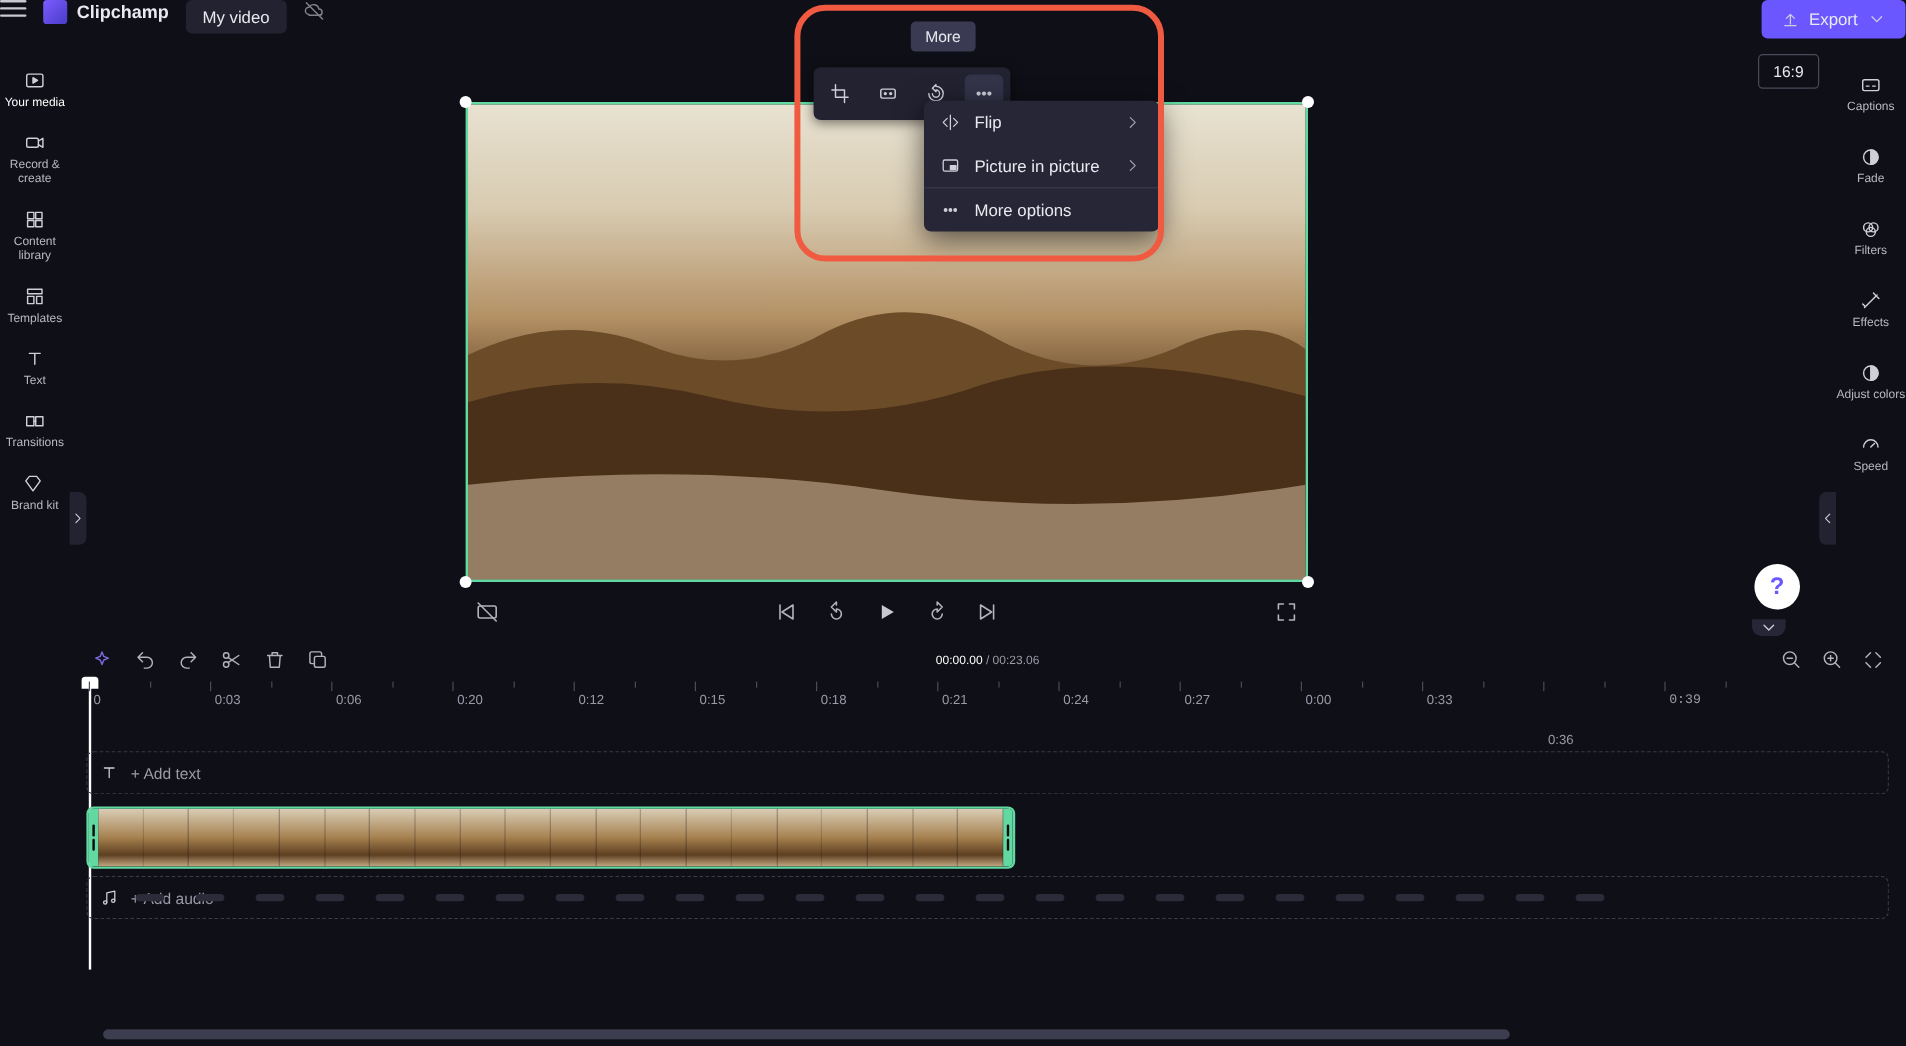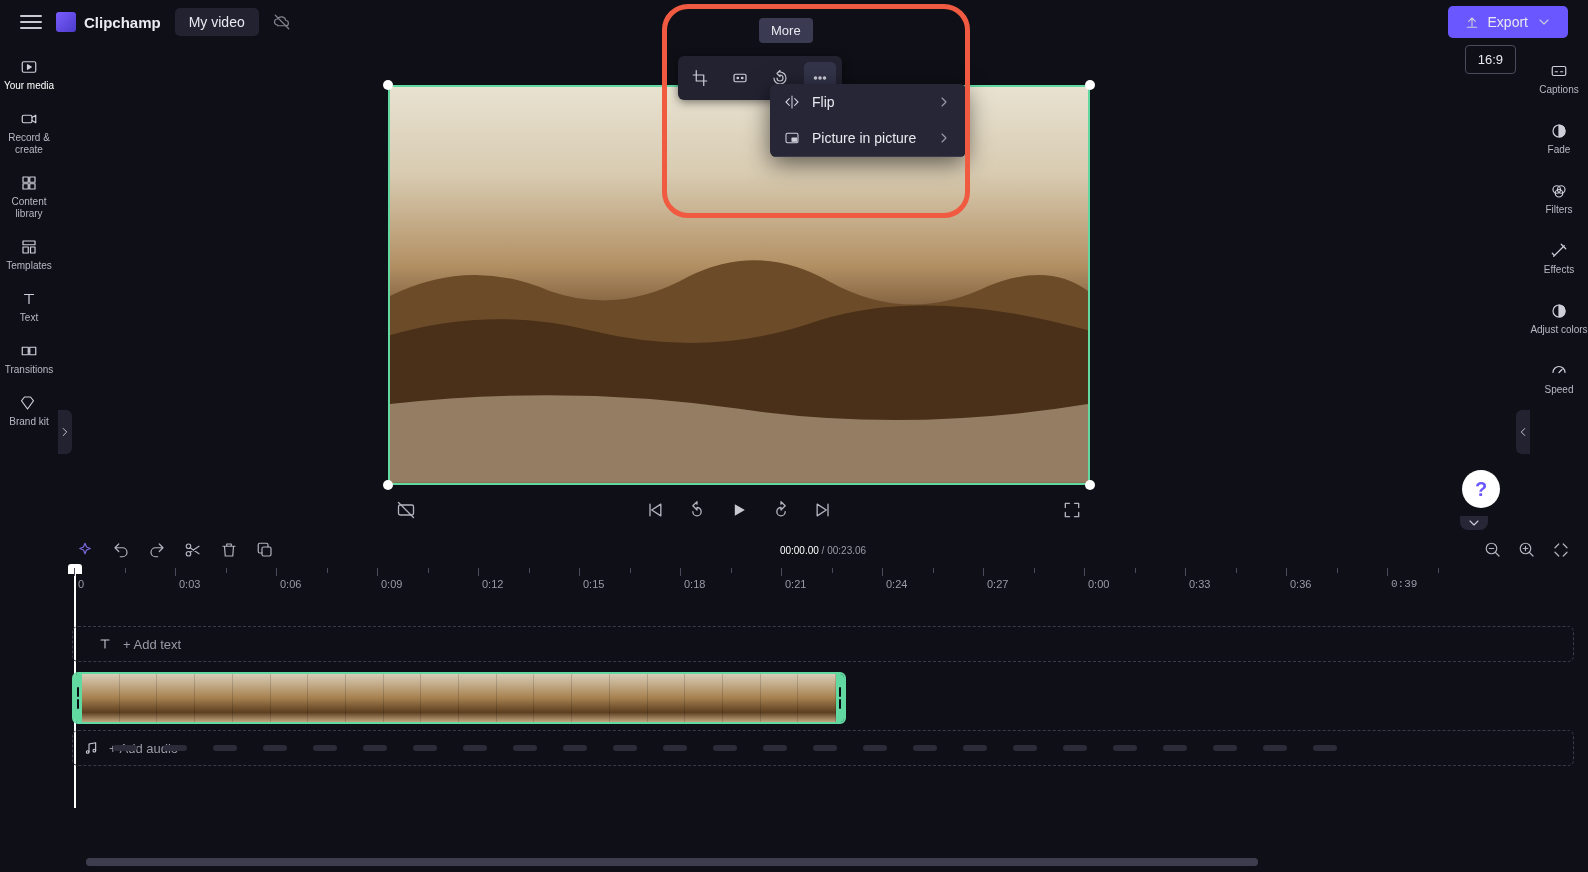--- a/index.html
+++ b/index.html
@@ -10,21 +10,21 @@
     --accent:#6b57ff;
     --text:#e9e9ef;
     --text-dim:#9a9aa8;
     --selected:#62d9a1;
     --highlight:#f05a41;
   }
   html,body{margin:0;padding:0;width:1588px;height:872px;background:var(--bg);font-family:"Segoe UI",Arial,sans-serif;color:var(--text);overflow:hidden;}
   svg{display:block;}
 
   
-  .top-bar{position:absolute;top:0;left:0;right:0;height:44px;display:flex;align-items:center;padding:0 20px;gap:14px;}
+  .top-bar{position:absolute;top:0;left:0;right:0;height:44px;display:flex;align-items:flex-start;padding:0 0;gap:14px;}
   .hamburger{width:22px;height:14px;display:flex;flex-direction:column;justify-content:space-between;cursor:pointer;}
   .hamburger span{height:2px;background:#c9c9d4;border-radius:1px;}
   .logo{display:flex;align-items:center;gap:8px;}
   .logo-mark{width:20px;height:20px;background:linear-gradient(135deg,#7b5cff,#4a3cc9);border-radius:3px;}
   .logo-text{font-weight:600;font-size:15px;}
   .title-chip{background:var(--bg-3);border-radius:5px;padding:6px 14px;font-size:14px;}
   .cloud-off{opacity:.6;}
   .export-btn{margin-left:auto;background:var(--accent);border-radius:5px;padding:8px 16px;display:flex;align-items:center;gap:8px;font-size:14px;font-weight:500;cursor:pointer;}
 
   
@@ -86,21 +86,21 @@
 
   
   .ruler{position:relative;height:26px;margin-left:14px;margin-right:14px;}
   .ruler-tick{position:absolute;top:0;width:1px;height:8px;background:#4a4a5a;}
   .ruler-label{position:absolute;top:10px;font-size:11px;color:var(--text-dim);}
   .playhead{position:absolute;top:0;width:2px;background:#fff;}
   .playhead-head{position:absolute;top:-4px;left:-6px;width:14px;height:10px;background:#fff;border-radius:3px 3px 0 0;}
 
   
   .tracks{position:relative;margin:32px 14px 0;}
-  .track{position:relative;height:34px;border:1px dashed #3a3a4a;border-radius:6px;margin-bottom:10px;display:flex;align-items:center;padding-left:24px;gap:10px;font-size:13px;color:var(--text-dim);cursor:pointer;}
+  .track{position:relative;height:34px;border:1px dashed #3a3a4a;border-radius:6px;margin-bottom:10px;display:flex;align-items:center;padding-left:10px;gap:10px;font-size:13px;color:var(--text-dim);cursor:pointer;}
   .clip-track{height:48px;border:none;padding:0;position:relative;display:block;}
   .clip{position:absolute;top:0;left:0;height:100%;border:2px solid var(--selected);border-radius:6px;overflow:hidden;display:flex;}
   .clip-handle{width:8px;background:var(--selected);display:flex;align-items:center;justify-content:center;flex-direction:column;gap:2px;}
   .clip-handle span{width:2px;height:10px;background:#0a0a12;border-radius:1px;}
   .clip-thumbs{flex:1;display:flex;}
   .thumb{flex:1;background:linear-gradient(to bottom,#d9cdb6 0%,#a6814f 50%,#5d3f21 80%,#c2a781 100%);border-right:1px solid rgba(0,0,0,.15);}
   .audio-track{position:relative;height:34px;border:1px dashed #3a3a4a;border-radius:6px;padding-left:10px;display:flex;align-items:center;gap:10px;font-size:13px;color:var(--text-dim);cursor:pointer;}
   .audio-wave{position:absolute;left:0;right:0;top:0;bottom:0;display:flex;align-items:center;gap:26px;padding:0 40px;pointer-events:none;}
   .wave-dot{width:24px;height:6px;background:#2b2b3a;border-radius:3px;}
 
@@ -311,20 +311,28 @@
     <svg class="icon-sm icon" viewBox="0 0 24 24">
         <rect x="3" y="5" width="18" height="14" rx="2"></rect>
         <rect x="12" y="12" width="7" height="5" fill="#cfcfda"></rect>
       </svg>
     <span>Picture in picture</span>
     <svg class="icon-sm icon dd-chevron" viewBox="0 0 24 24">
         <path d="M9 6l6 6-6 6"></path>
       </svg>
   </div>
   <div class="dd-sep"></div>
+  <div class="dd-item">
+    <svg class="icon-sm icon" viewBox="0 0 24 24">
+        <circle cx="6" cy="12" r="1.6" fill="#cfcfda"></circle>
+        <circle cx="12" cy="12" r="1.6" fill="#cfcfda"></circle>
+        <circle cx="18" cy="12" r="1.6" fill="#cfcfda"></circle>
+      </svg>
+    <span>More options</span>
+  </div>
 </div>
 
 <div class="highlight-box"></div>
 
 <div class="transport">
   <div class="transport-left">
     <div class="t-btn">
       <svg class="icon-lg icon" viewBox="0 0 24 24">
           <rect x="3" y="6" width="18" height="12" rx="2"></rect>
           <path d="M3 3l18 18"></path>
@@ -440,21 +448,21 @@
       <div class="ruler-tick" style="left: 52.5px; height: 5px;"></div>
       <div class="ruler-label" style="left: 6px;">0</div>
       <div class="ruler-tick" style="left: 103px;"></div>
       <div class="ruler-tick" style="left: 153.5px; height: 5px;"></div>
       <div class="ruler-label" style="left: 107px;">0:03</div>
       <div class="ruler-tick" style="left: 204px;"></div>
       <div class="ruler-tick" style="left: 254.5px; height: 5px;"></div>
       <div class="ruler-label" style="left: 208px;">0:06</div>
       <div class="ruler-tick" style="left: 305px;"></div>
       <div class="ruler-tick" style="left: 355.5px; height: 5px;"></div>
-      <div class="ruler-label" style="left: 309px;">0:09</div>
+      <div class="ruler-label" style="left: 309px;">0:20</div>
       <div class="ruler-tick" style="left: 406px;"></div>
       <div class="ruler-tick" style="left: 456.5px; height: 5px;"></div>
       <div class="ruler-label" style="left: 410px;">0:12</div>
       <div class="ruler-tick" style="left: 507px;"></div>
       <div class="ruler-tick" style="left: 557.5px; height: 5px;"></div>
       <div class="ruler-label" style="left: 511px;">0:15</div>
       <div class="ruler-tick" style="left: 608px;"></div>
       <div class="ruler-tick" style="left: 658.5px; height: 5px;"></div>
       <div class="ruler-label" style="left: 612px;">0:18</div>
       <div class="ruler-tick" style="left: 709px;"></div>
@@ -467,21 +475,21 @@
       <div class="ruler-tick" style="left: 961.5px; height: 5px;"></div>
       <div class="ruler-label" style="left: 915px;">0:27</div>
       <div class="ruler-tick" style="left: 1012px;"></div>
       <div class="ruler-tick" style="left: 1062.5px; height: 5px;"></div>
       <div class="ruler-label" style="left: 1016px;">0:00</div>
       <div class="ruler-tick" style="left: 1113px;"></div>
       <div class="ruler-tick" style="left: 1163.5px; height: 5px;"></div>
       <div class="ruler-label" style="left: 1117px;">0:33</div>
       <div class="ruler-tick" style="left: 1214px;"></div>
       <div class="ruler-tick" style="left: 1264.5px; height: 5px;"></div>
-      <div class="ruler-label" style="left: 1218px;">0:36</div>
+      <div class="ruler-label" style="left: 1218px; margin-top: 33px;">0:36</div>
       <div class="ruler-tick" style="left: 1315px;"></div>
       <div class="ruler-tick" style="left: 1365.5px; height: 5px;"></div>
       <div class="ruler-label" style="left: 1319px; font-family: Liberation Mono, monospace;">0:39</div>
     </div>
 
   <div class="tracks">
     <div class="track">
       <svg class="icon-sm icon" viewBox="0 0 24 24">
           <path d="M6 6h12M12 6v12"></path>
         </svg>

